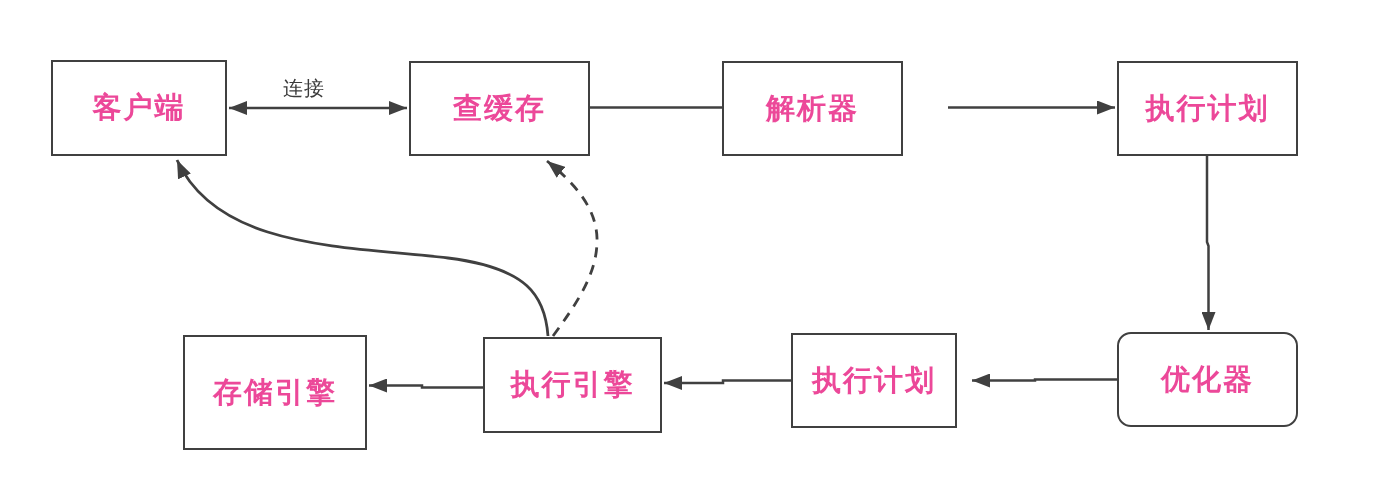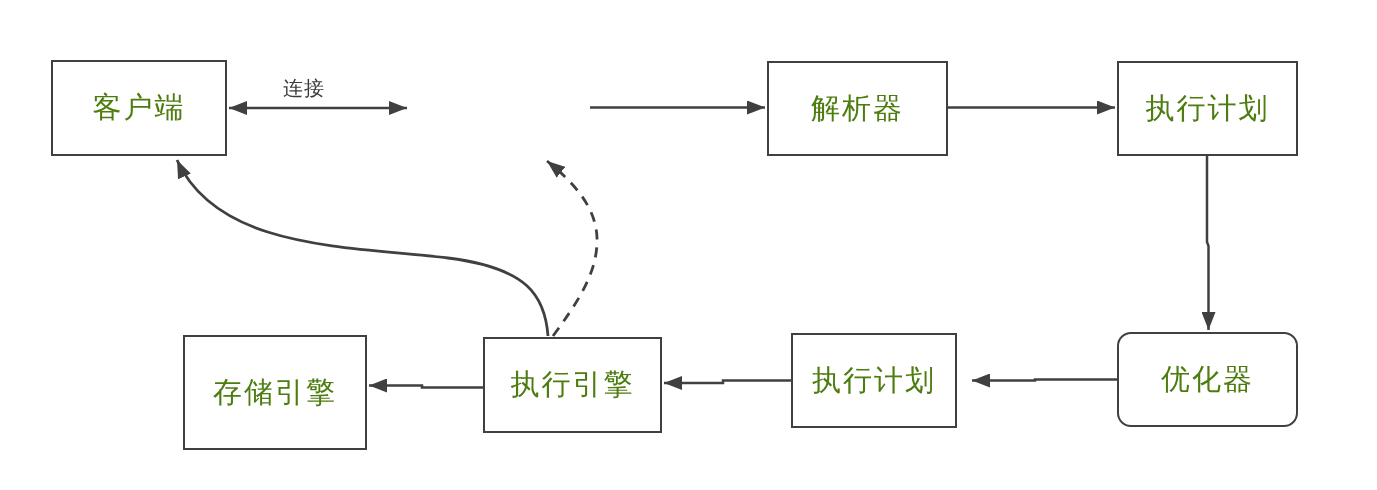--- a/index.html
+++ b/index.html
@@ -24,37 +24,37 @@
   }
   .node {
     position: absolute;
     box-sizing: border-box;
     border: 2.5px solid #404040;
     background: #ffffff;
     display: flex;
     align-items: center;
     justify-content: center;
     font-size: 29px;
-    font-weight: 400;
+    font-weight: 700;
     letter-spacing: 2px;
-    color: #4d7c0f;
+    color: #ec4899;
     text-align: center;
   }
   .edge-label {
     position: absolute;
     font-size: 20px;
     font-weight: 400;
     letter-spacing: 1px;
     color: #3a3a3a;
     text-align: left;
   }
   
   #node-client        { left: 51px;   top: 60px;  width: 176px; height: 96px; }
   #node-cache         { left: 409px;  top: 61px;  width: 181px; height: 95px; }
-  #node-parser        { left: 767px;  top: 61px;  width: 181px; height: 95px; }
+  #node-parser        { left: 722px;  top: 61px;  width: 181px; height: 95px; }
   #node-preprocessor  { left: 1117px; top: 61px;  width: 181px; height: 95px; }
   #node-optimizer     { left: 1117px; top: 332px; width: 181px; height: 95px; border-radius: 14px; }
   #node-plan          { left: 791px;  top: 333px; width: 166px; height: 95px; }
   #node-engine        { left: 483px;  top: 337px; width: 179px; height: 96px; }
   #node-storage       { left: 183px;  top: 335px; width: 184px; height: 115px; }
   #label-connection   { left: 283px;  top: 75px;  width: 70px; }
 </style>
 </head>
 <body>
 
@@ -84,20 +84,21 @@
 
     <path d="M483,387.5 L422,387.5 L422,385.5 L369,385.5" fill="none" stroke="#404040" stroke-width="2.5" marker-end="url(#arrow)"></path>
 
     <path d="M548,336 C545,296 528,268 448,258 C348,246 218,250 177,160" fill="none" stroke="#404040" stroke-width="2.8" marker-end="url(#arrow)"></path>
 
     <path d="M553,336 C577,303 598,273 597,238 C596,206 572,181 547,161" fill="none" stroke="#404040" stroke-width="2.8" stroke-dasharray="10 8" marker-end="url(#arrow)"></path>
   </svg>
 
   <div class="node" id="node-client">客户端</div>
 
+  <div class="node" id="node-cache">查缓存</div>
 
   <div class="node" id="node-parser">解析器</div>
 
   <div class="node" id="node-preprocessor">执行计划</div>
 
   <div class="node" id="node-optimizer">优化器</div>
 
   <div class="node" id="node-plan">执行计划</div>
 
   <div class="node" id="node-engine">执行引擎</div>

